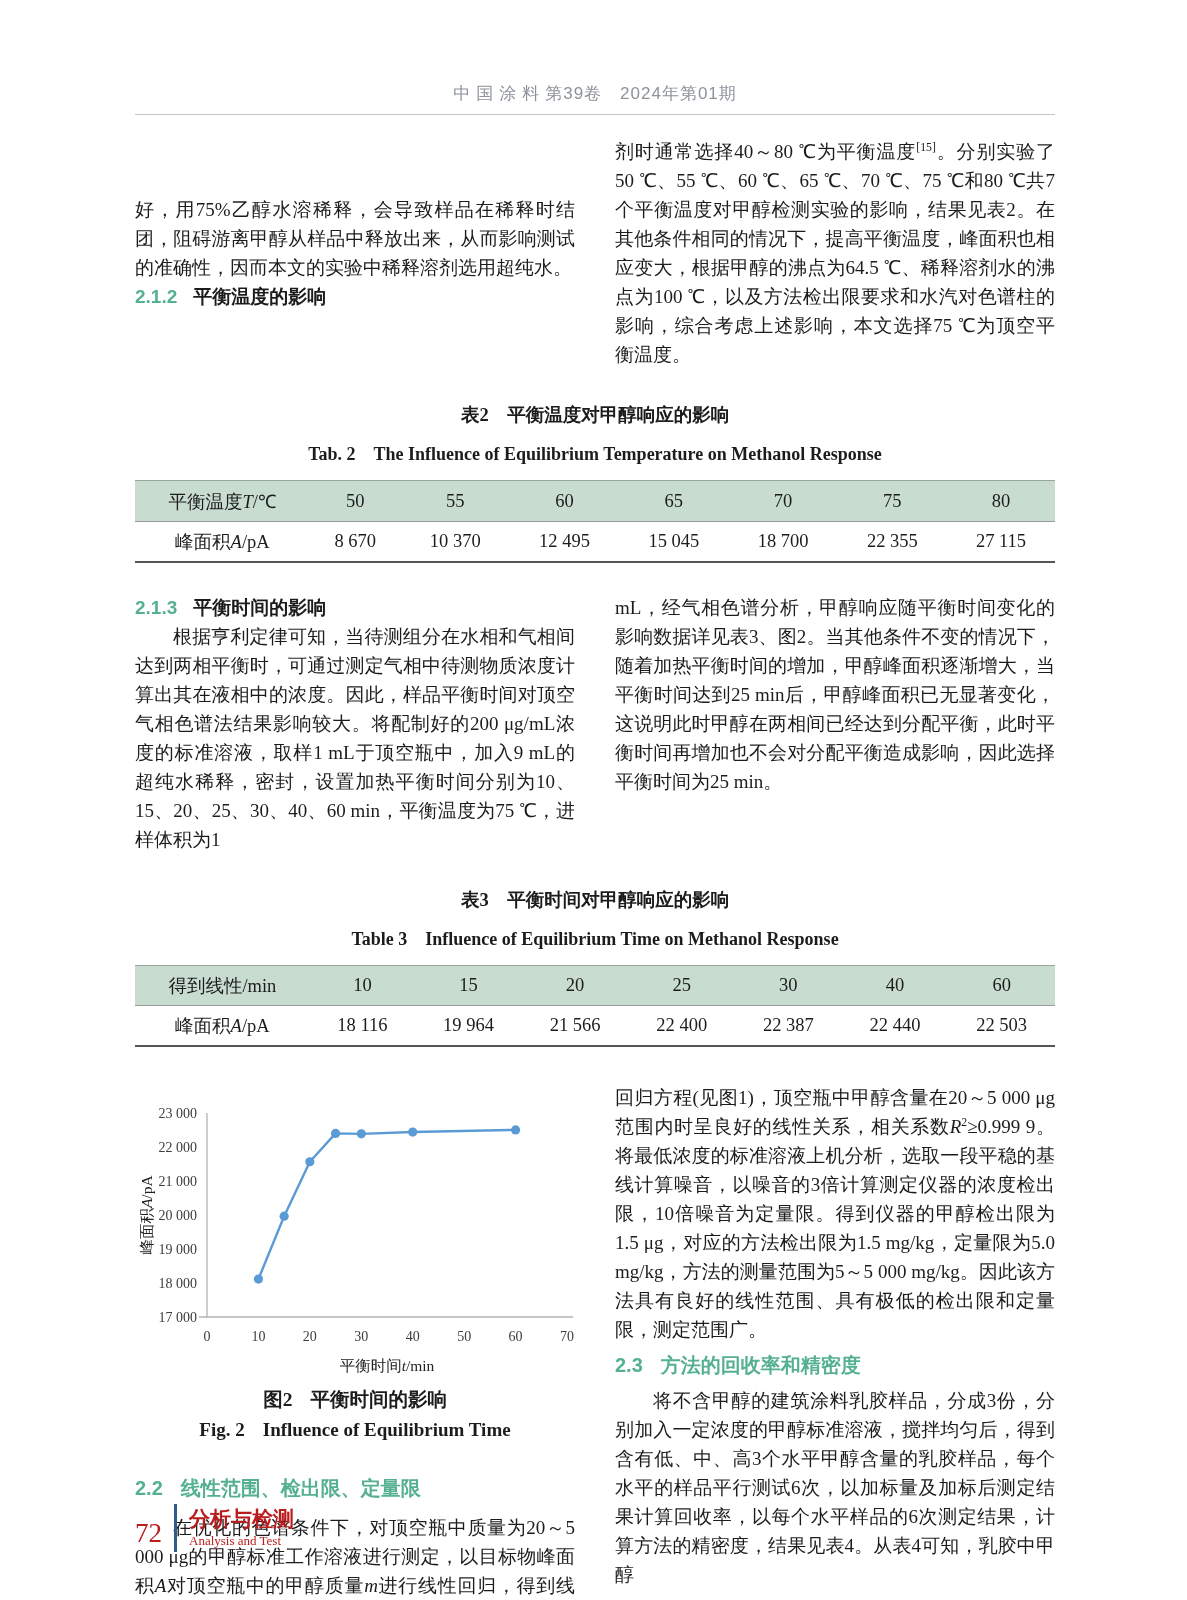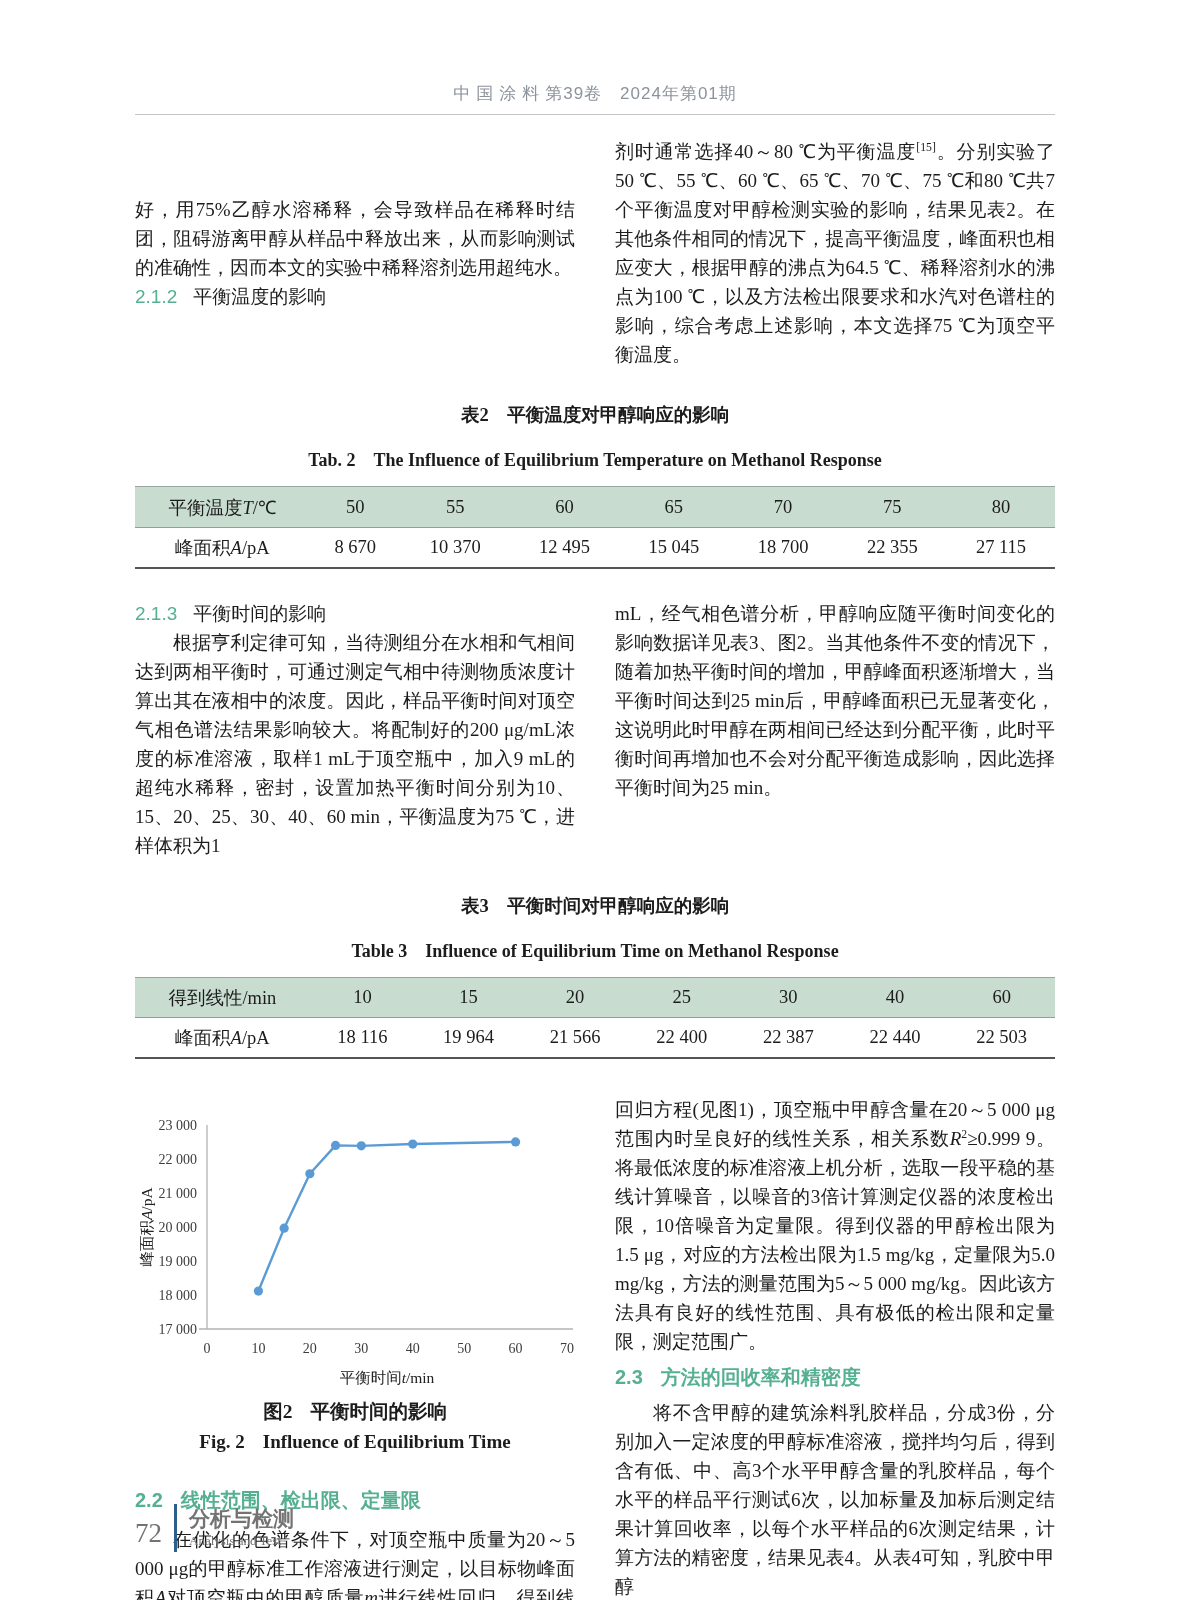--- a/index.html
+++ b/index.html
@@ -15,46 +15,46 @@
     color:#8d939b;font-family:"Liberation Sans", sans-serif;font-size:17px;
   }
   .journal-name{letter-spacing:6px;}
   .issue-info{letter-spacing:1px;}
   
   .columns{display:flex;gap:40px;}
   .col{width:440px;font-size:19px;line-height:29px;text-align:justify;}
   .col p{margin:0;}
   .indent{text-indent:2em;}
   
-  .h3line{margin:0;font-size:19px;line-height:29px;font-weight:normal;}
+  .h3line{margin:0;font-size:19px;line-height:29px;font-weight:bold;}
   .h3line .num{color:#55b091;font-family:"Liberation Sans", sans-serif;margin-right:16px;}
   
   .h2line{margin:0;font-size:20px;line-height:30px;color:#55b091;
     font-family:"Liberation Sans", sans-serif;font-weight:bold;}
   .h2line .num{margin-right:18px;}
   sup{font-size:0.62em;vertical-align:super;line-height:0;}
   .it{font-style:italic;}
   
   .table-block{margin-top:33px;}
   .tbl-caption{text-align:center;font-weight:bold;font-size:18.5px;line-height:26px;margin:0;}
-  .tbl-caption.en{font-size:18px;margin-top:19px;}
+  .tbl-caption.en{font-size:18px;margin-top:13px;}
   table.datatable{width:100%;border-collapse:collapse;margin-top:13px;font-size:18.5px;
     border-top:1px solid #9aa59e;border-bottom:2px solid #555;}
   table.datatable th,table.datatable td{font-weight:normal;text-align:center;padding:7px 2px;}
   table.datatable thead tr{background:#c8dcd0;border-bottom:1px solid #9a9a9a;}
   table.datatable .lbl{width:19%;}
   
   .figure-block{margin-top:4px;}
   .tick{font-family:"Liberation Serif", serif;font-size:14px;fill:#3c3c3c;}
   .axis-label{font-family:"Liberation Serif", serif;font-size:15.5px;fill:#222222;}
   .fig-caption{text-align:center;font-weight:bold;font-size:19.5px;line-height:30px;margin:0;}
   .fig-caption.en{font-size:19px;}
   .cap-gap{display:inline-block;width:18px;}
   
-  .page-footer{position:absolute;left:135px;bottom:48px;display:flex;align-items:center;color:#737373;}
+  .page-footer{position:absolute;left:135px;bottom:48px;display:flex;align-items:center;color:#b91c1c;}
   .page-num{font-size:27px;margin-right:12px;margin-top:10px;}
   .footer-bar{width:3px;height:48px;background:#2d5f8d;margin-right:12px;}
   .footer-cn{font-family:"Liberation Sans", sans-serif;font-weight:bold;font-size:21px;line-height:26px;}
   .footer-en{font-size:13px;line-height:18px;}
   .mt22{margin-top:22px;align-items:center;}
   .mt30{margin-top:30px;}
   .mt36{margin-top:36px;}
 </style>
 </head>
 <body>

